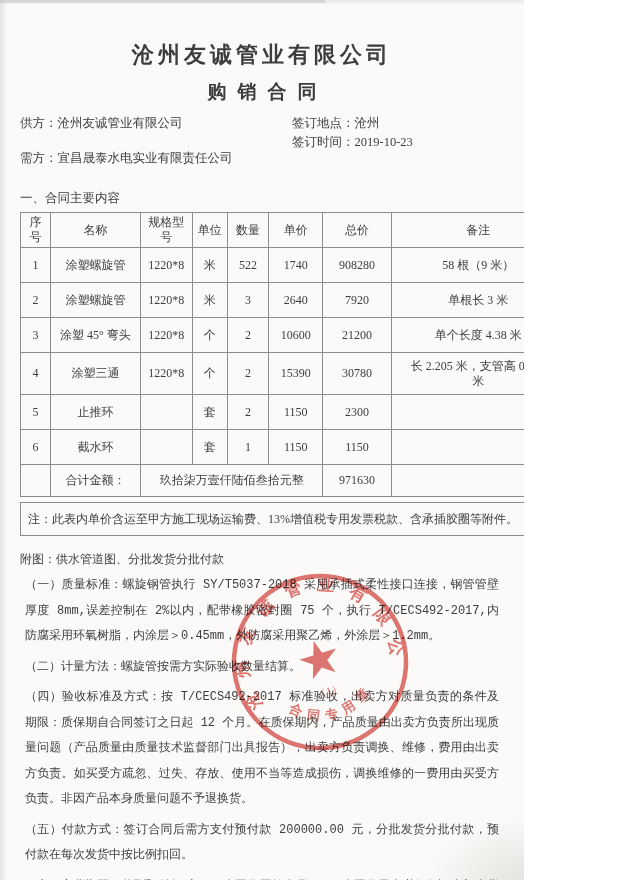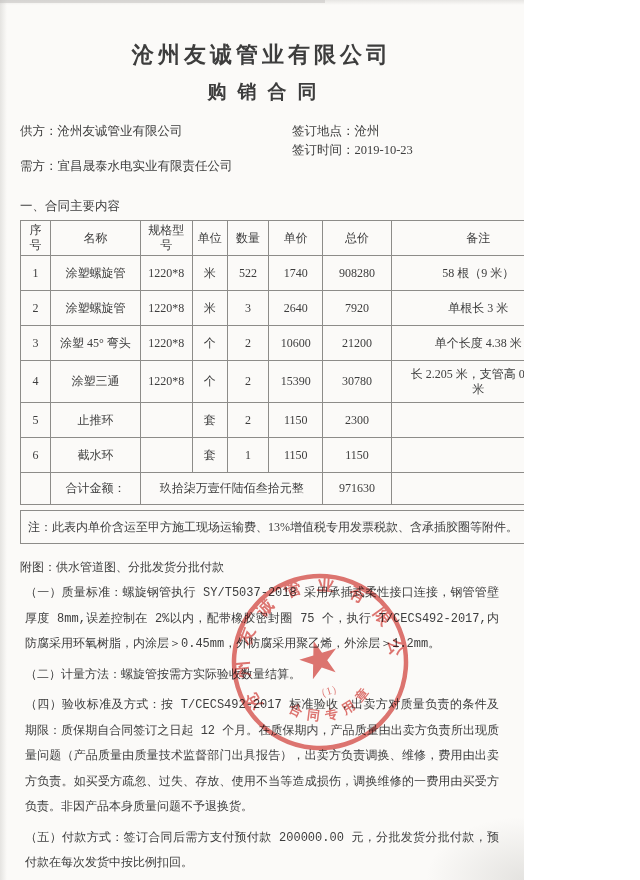--- a/index.html
+++ b/index.html
@@ -17,21 +17,21 @@
       linear-gradient(180deg, rgba(150,148,144,.20) 0, rgba(150,148,144,0) 5px),
       #fbfaf8;
   }
   .scan-line { position:absolute; top:0; left:0; width:62%; height:3px; background:#c6c5c2; opacity:.55; }
   .scan-blip1 { position:absolute; top:0; left:553px; width:46px; height:13px; background:#e3e2df; opacity:.8; }
   .scan-blip2 { position:absolute; top:0; left:612px; width:28px; height:26px; background:#e7e6e3; opacity:.8; }
 
   .title { text-align:center; font-size:22px; font-weight:600; letter-spacing:4px; line-height:30px; }
   .subtitle { text-align:center; font-size:19px; font-weight:600; letter-spacing:11px; padding-left:11px; margin-top:9px; line-height:26px;font-family:Liberation Serif, serif; }
 
-  .info-row { display:flex; justify-content:space-between; margin-top:17px; font-size:12.5px;gap:16px; }
+  .info-row { display:flex; justify-content:space-between; margin-top:9px; font-size:12.5px;gap:16px; }
   .info-left .line1 { line-height:18px; }
   .info-left .line2 { line-height:18px; margin-top:17px; }
   .info-right { width:212px; }
   .info-right div { line-height:19px; }
 
   .sec-heading { font-size:12.5px; margin-top:21px; line-height:20px; font-weight:400; }
 
   table.items { width:546px; border-collapse:collapse; margin-top:4px; table-layout:fixed; }
   table.items th, table.items td {
     border:1px solid #8d8c89;

